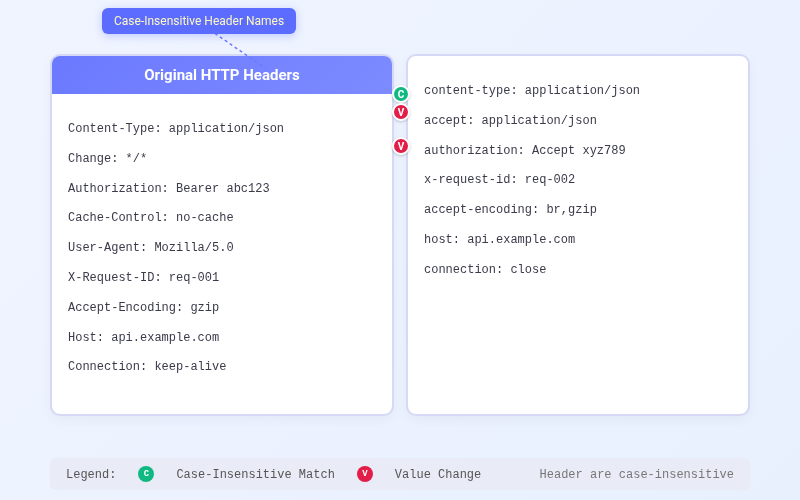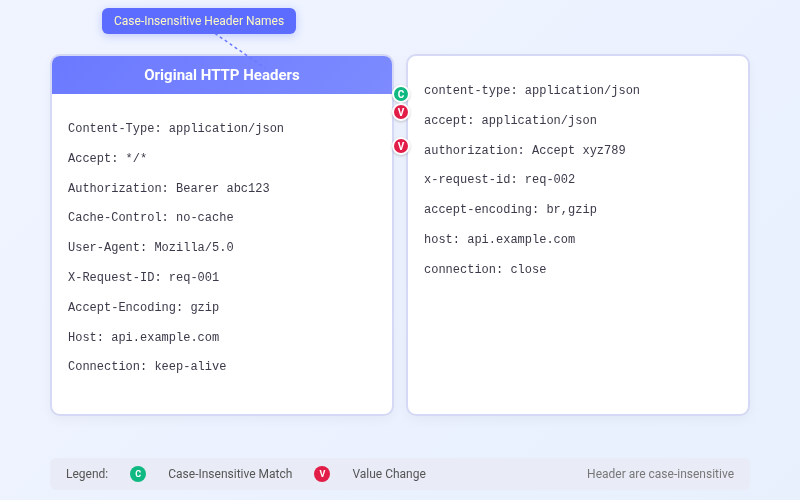--- a/index.html
+++ b/index.html
@@ -83,24 +83,25 @@
   .marker.v { background: #e11d48; }
   .legend {
     position: absolute;
     bottom: 10px;
     left: 50px;
     right: 50px;
     background: #e9ecf7;
     border-radius: 6px;
     padding: 8px 16px;
     display: flex;
-    align-items: center;
+    align-items: flex-end;
     gap: 22px;
     font-size: 12px;
     color: #555;
+    font-family: Liberation Mono, monospace;
   }
   .legend-badge {
     display: inline-flex;
     width: 16px;
     height: 16px;
     border-radius: 50%;
     color: #fff;
     font-size: 9px;
     font-weight: 700;
     align-items: center;
@@ -119,21 +120,21 @@
 
 <svg class="callout-line">
   <line x1="0" y1="0" x2="55" y2="38" stroke="#6b79ff" stroke-width="1.5" stroke-dasharray="3,3"></line>
 </svg>
 
 <div class="panels">
   <div class="panel">
     <div class="panel-header">Original HTTP Headers</div>
     <div class="panel-body">
       <div class="hdr-line">Content-Type: application/json</div>
-      <div class="hdr-line">Accept: */*</div>
+      <div class="hdr-line">Change: */*</div>
       <div class="hdr-line">Authorization: Bearer abc123</div>
       <div class="hdr-line">Cache-Control: no-cache</div>
       <div class="hdr-line">User-Agent: Mozilla/5.0</div>
       <div class="hdr-line">X-Request-ID: req-001</div>
       <div class="hdr-line">Accept-Encoding: gzip</div>
       <div class="hdr-line">Host: api.example.com</div>
       <div class="hdr-line">Connection: keep-alive</div>
     </div>
   </div>
 

